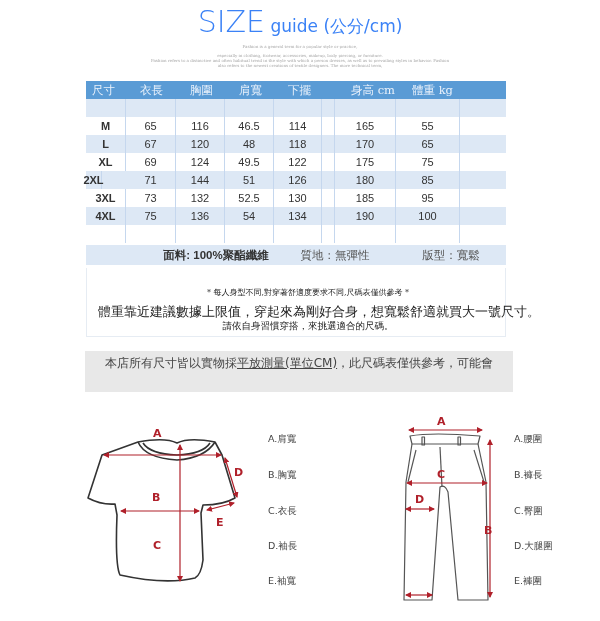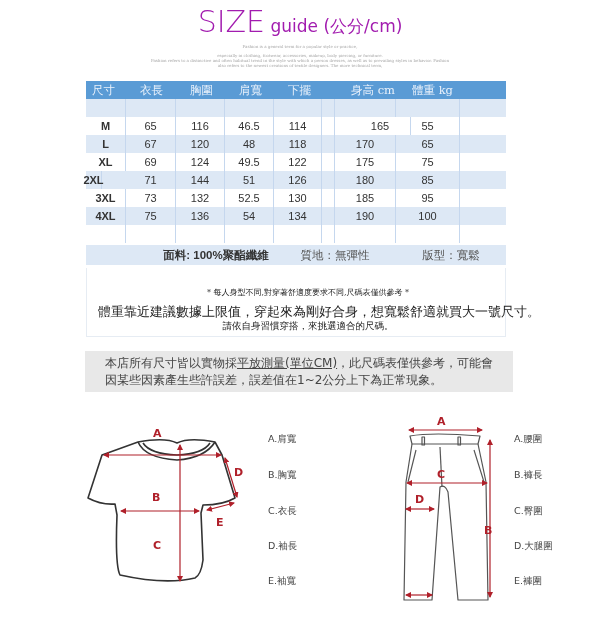--- a/index.html
+++ b/index.html
@@ -1,21 +1,21 @@
 <!DOCTYPE html>
 <html><head>
 <meta charset="utf-8">
 <style>
   html, body { margin: 0; padding: 0; background: #ffffff; }
   body { width: 600px; height: 621px; position: relative; overflow: hidden;
          font-family: "DejaVu Sans", sans-serif; color: #333; }
   .abs { position: absolute; }
 
   
-  .title { left: 0; width: 600px; top: 4px; text-align: center; color: #a21caf; white-space: nowrap; }
+  .title { left: 0; width: 600px; top: 4px; text-align: center; color: #3b82f6; white-space: nowrap; }
   .title .big { font-family: "DejaVu Sans", sans-serif; font-size: 30px; font-weight: 300; letter-spacing: 0px; }
   .title .small { font-size: 17px; }
   .tag { left: 0; width: 600px; text-align: center; color: #a8a8a8; font-family: "DejaVu Serif", serif; font-size: 4px; line-height: 5px; white-space: nowrap; }
 
   
   .tbl { left: 86px; top: 81px; width: 420px; }
   .row { position: absolute; left: 0; width: 420px; height: 18px; }
   .row.head { background: #5a9bd5; height: 18px; }
   .row.stripe { background: #dde8f5; }
   .row.white { background: #ffffff; }
@@ -76,21 +76,21 @@
       <div class="cell" style="left:374px;width:46px;border-right:none"></div>
   </div>
 
   <div class="row white" style="top:36px">
     <div class="cell size" style="left:0;width:40px">M</div>
     <div class="cell" style="left:40px;width:50px">65</div>
     <div class="cell" style="left:90px;width:49px">116</div>
     <div class="cell" style="left:139px;width:49px">46.5</div>
     <div class="cell" style="left:188px;width:48px">114</div>
     <div class="cell" style="left:236px;width:13px"></div>
-    <div class="cell" style="left:264px;width:61px">165</div>
+    <div class="cell" style="left:249px;width:61px">165</div>
     <div class="cell" style="left:310px;width:64px">55</div>
     <div class="cell" style="left:374px;width:46px;border-right:none"></div>
   </div>
 
   <div class="row stripe" style="top:54px">
     <div class="cell size" style="left:0;width:40px">L</div>
     <div class="cell" style="left:40px;width:50px">67</div>
     <div class="cell" style="left:90px;width:49px">120</div>
     <div class="cell" style="left:139px;width:49px">48</div>
     <div class="cell" style="left:188px;width:48px">118</div>
@@ -169,21 +169,20 @@
 
 <div class="abs notebox"></div>
 <div class="abs note" style="top:287px;font-size:8px">* 每人身型不同,對穿著舒適度要求不同,尺碼表僅供參考 *</div>
 <div class="abs note" style="top:303px;font-size:13px">體重靠近建議數據上限值，穿起來為剛好合身，想寬鬆舒適就買大一號尺寸。</div>
 <div class="abs note" style="top:320px;font-size:9.5px">請依自身習慣穿搭，來挑選適合的尺碼。</div>
 
 <div class="abs gray">
   <div class="gray-line" style="top:4px">
     <span>本店所有尺寸皆以實物採</span><span class="u">平放測量(單位CM)</span><span>，此尺碼表僅供參考，可能會</span>
   </div>
-  <div class="gray-line" style="top:21px">因某些因素產生些許誤差，誤差值在1~2公分上下為正常現象。</div>
 </div>
 
 <svg class="abs" style="left:85px;top:415px" width="175" height="185" viewBox="0 0 175 185">
   <defs>
     <marker id="ah" viewBox="0 0 6 6" refX="5" refY="3" markerWidth="5" markerHeight="5" orient="auto-start-reverse">
       <path d="M0,0 L6,3 L0,6 z" fill="#b0202a"></path>
     </marker>
   </defs>
   <g fill="none" stroke="#333" stroke-width="1.6" stroke-linejoin="round">
     <path d="M53,27 Q80,22 92,28 Q104,22 130,27 L137,40 L150,83 Q138,90 118,90 L116,98 L118,145 Q116,160 110,163 Q80,170 35,160 Q30,150 32,100 L30,89 Q16,90 3,83 L17,40 Z"></path>

